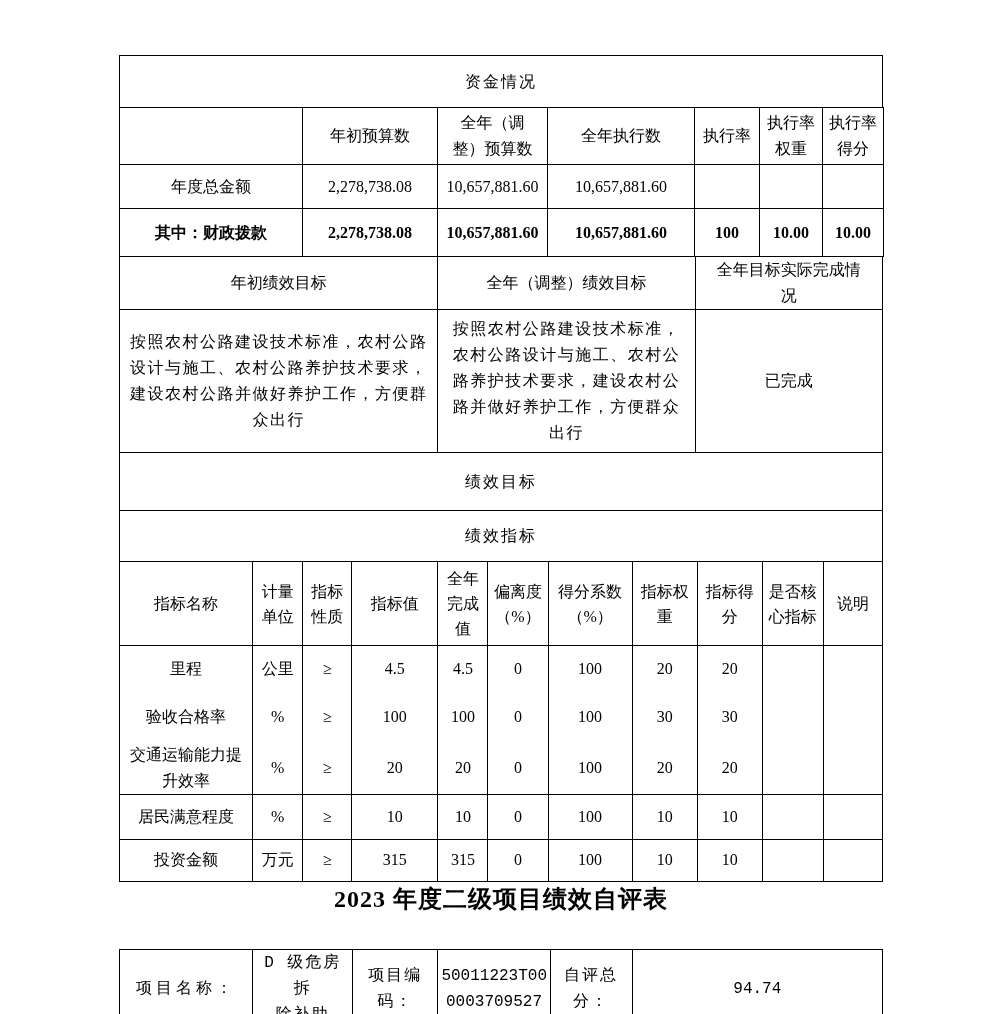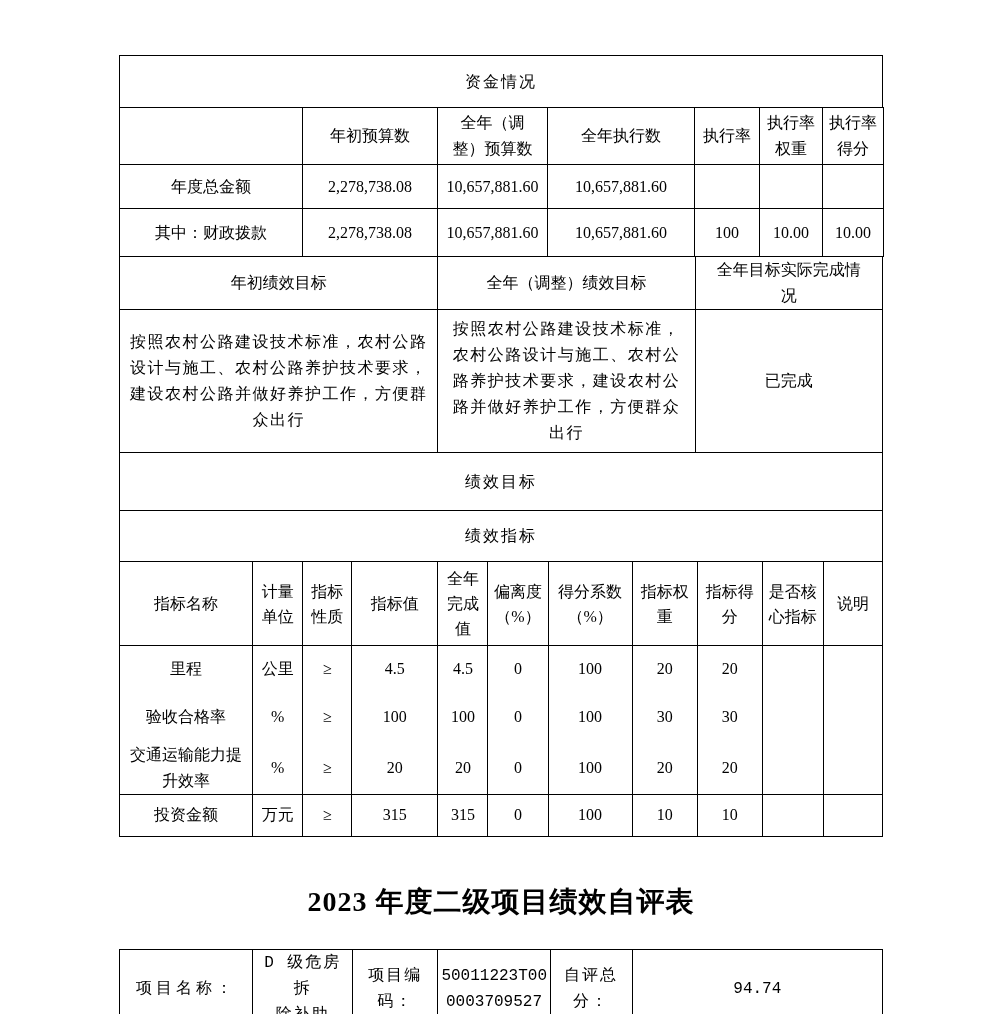--- a/index.html
+++ b/index.html
@@ -45,21 +45,21 @@
   
   tr.nb-bottom td { border-bottom: none; }
   tr.nb-both td { border-top: none; border-bottom: none; }
   tr.nb-top td { border-top: none; }
   .main-title {
     position: absolute;
     left: 119px;
     top: 883px;
     width: 764px;
     text-align: center;
-    font-size: 28px;
+    font-size: 24px;
     font-weight: bold;
     letter-spacing: 1px;
   }
   .bottom-table-wrap {
     position: absolute;
     left: 119px;
     top: 949px;
     width: 764px;
   }
   td.spaced-label { letter-spacing: 4px; }
@@ -103,21 +103,21 @@
     </tr>
     <tr style="height:44px;">
       <td>年度总金额</td>
       <td>2,278,738.08</td>
       <td>10,657,881.60</td>
       <td>10,657,881.60</td>
       <td></td>
       <td></td>
       <td></td>
     </tr>
-    <tr style="height:48px;">
+    <tr style="height:48px;font-weight:bold;">
       <td>其中：财政拨款</td>
       <td>2,278,738.08</td>
       <td>10,657,881.60</td>
       <td>10,657,881.60</td>
       <td>100</td>
       <td>10.00</td>
       <td>10.00</td>
     </tr>
   </tbody>
     </table>
@@ -236,20 +236,33 @@
       <td>≥</td>
       <td>20</td>
       <td>20</td>
       <td>0</td>
       <td>100</td>
       <td>20</td>
       <td>20</td>
       <td></td>
       <td></td>
     </tr>
+    <tr style="height:45px;">
+      <td>居民满意程度</td>
+      <td>%</td>
+      <td>≥</td>
+      <td>10</td>
+      <td>10</td>
+      <td>0</td>
+      <td>100</td>
+      <td>10</td>
+      <td>10</td>
+      <td></td>
+      <td></td>
+    </tr>
     <tr style="height:42px;">
       <td>投资金额</td>
       <td>万元</td>
       <td>≥</td>
       <td>315</td>
       <td>315</td>
       <td>0</td>
       <td>100</td>
       <td>10</td>
       <td>10</td>

